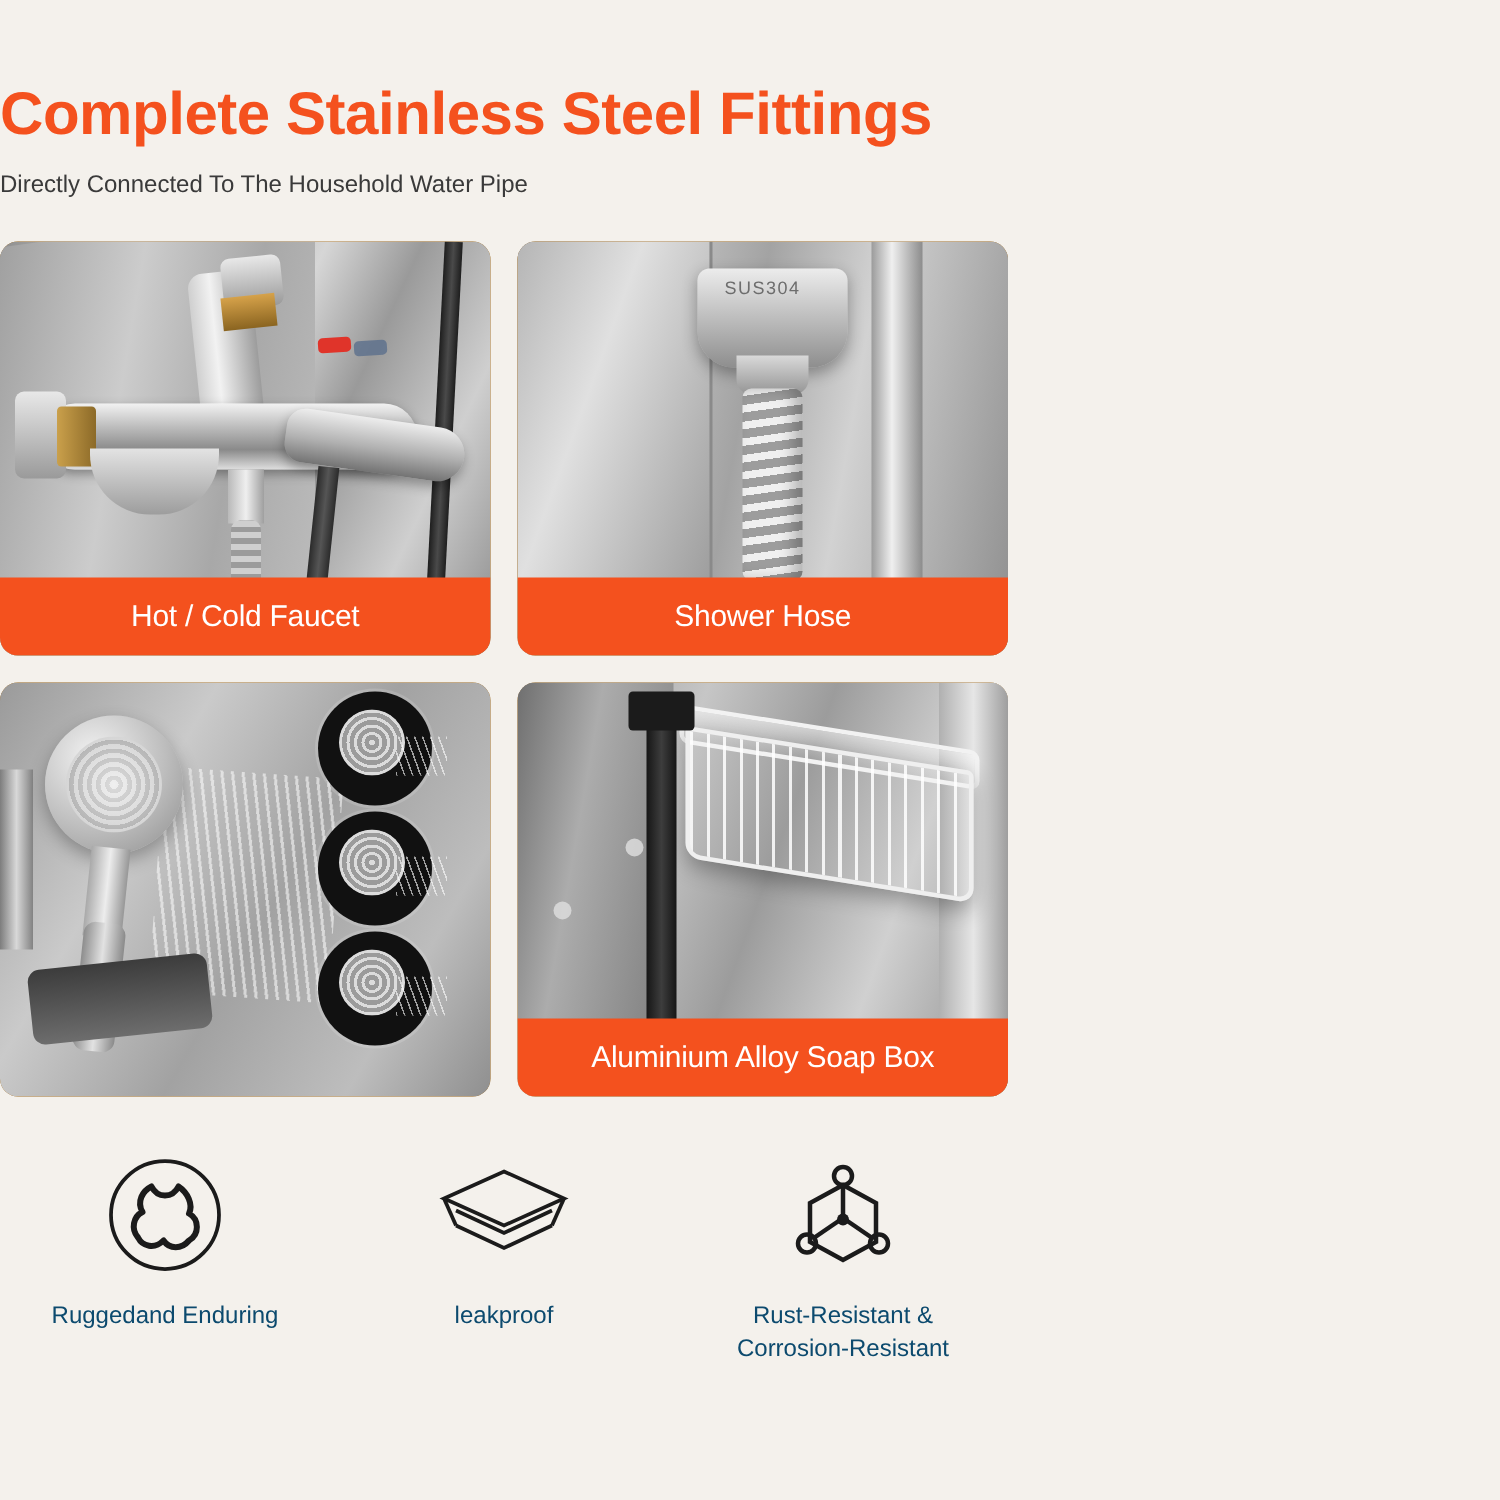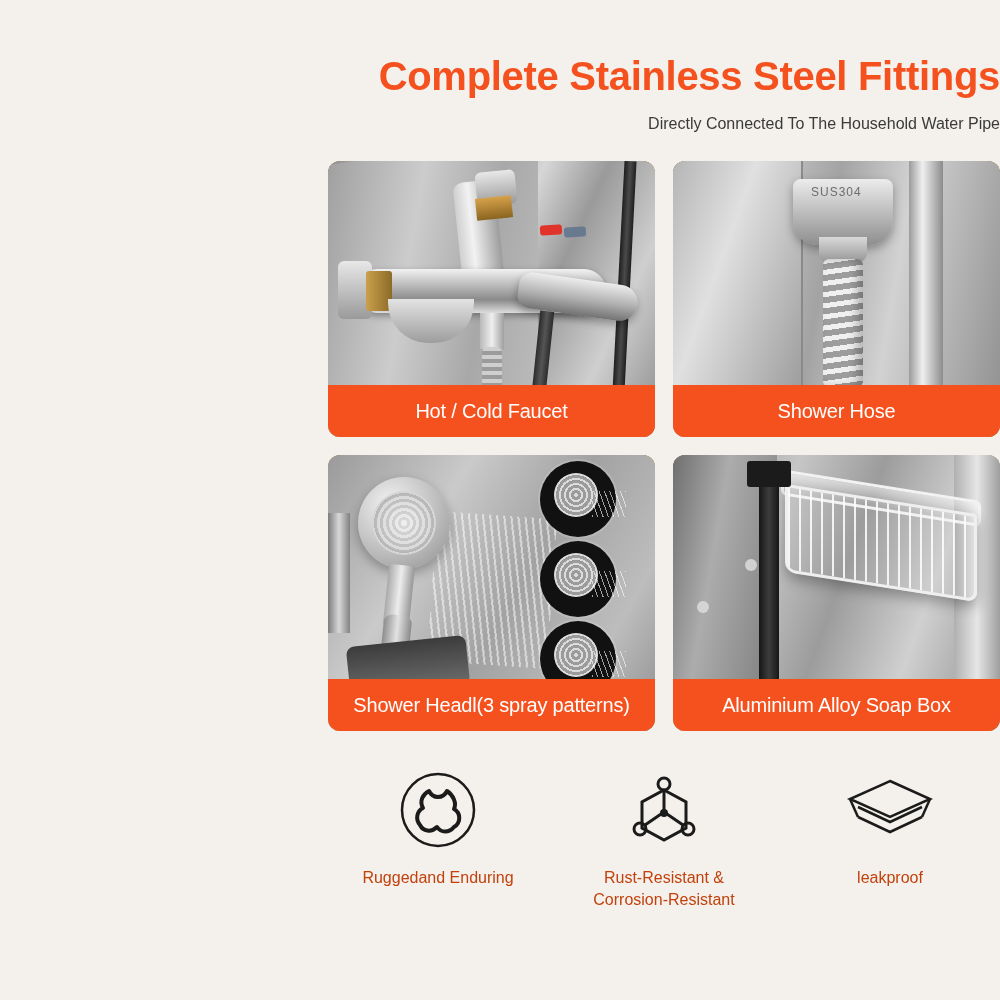--- a/index.html
+++ b/index.html
@@ -8,21 +8,21 @@
     background: #f4f1ec;
     font-family: "Liberation Sans", sans-serif;
     overflow: hidden;
   }
   .page {
     position: relative;
     width: 1000px; height: 1000px;
     background: #f4f1ec;
     display: flex;
     flex-direction: column;
-    align-items: flex-end;
+    align-items: flex-start;
   }
   .title {
     margin-top: 54px;
     font-size: 40px;
     font-weight: bold;
     color: #f4511e;
     letter-spacing: -0.3px;
     text-align: center;
   }
   .subtitle {
@@ -282,21 +282,21 @@
   .feature {
     width: 220px;
     display: flex;
     flex-direction: column;
     align-items: center;
   }
   .feature .ficon { height: 82px; display:flex; align-items:center; justify-content:center; }
   .feature .flabel {
     margin-top: 16px;
     font-size: 16px;
-    color: #c2410c;
+    color: #0c4a6e;
     text-align: center;
     line-height: 1.35;
   }
 </style>
 </head>
 <body>
 
 <div class="page">
 
   <div class="title">Complete Stainless Steel Fittings</div>
@@ -352,21 +352,20 @@
           </div>
         <div class="circ c2">
             <i></i>
             <u></u>
           </div>
         <div class="circ c3">
             <i></i>
             <u></u>
           </div>
       </div>
-      <div class="caption">Shower Headl(3 spray patterns)</div>
     </div>
 
     <div class="card">
       <div class="photo p4">
         <div class="leftpanel"></div>
         <div class="rightpanel"></div>
         <div class="dot d1"></div>
         <div class="dot d2"></div>
         <div class="basketTop"></div>
         <div class="basket"></div>
@@ -383,46 +382,46 @@
     <div class="feature">
       <div class="ficon">
         <svg width="78" height="78" viewBox="0 0 78 78">
           <circle cx="39" cy="39" r="36" fill="none" stroke="#1b1b1b" stroke-width="2.5"></circle>
           <path d="M30 20 C34 28, 44 28, 48 20 C54 24, 58 32, 55 38 C62 42, 62 52, 55 56
                    C50 62, 42 62, 38 56 C32 62, 24 60, 21 54 C16 48, 18 40, 24 37
                    C20 30, 24 23, 30 20 Z" fill="none" stroke="#1b1b1b" stroke-width="4" stroke-linejoin="round"></path>
         </svg>
       </div>
       <div class="flabel">Ruggedand Enduring</div>
+    </div>
+
+    <div class="feature">
+      <div class="ficon">
+        <svg width="92" height="70" viewBox="0 0 92 70">
+          <path d="M46 6 L86 24 L46 42 L6 24 Z" fill="none" stroke="#1b1b1b" stroke-width="2.5"></path>
+          <path d="M14 32 L46 47 L78 32" fill="none" stroke="#1b1b1b" stroke-width="2.5"></path>
+          <path d="M14 42 L46 57 L78 42" fill="none" stroke="#1b1b1b" stroke-width="2.5"></path>
+          <line x1="6" y1="24" x2="14" y2="42" stroke="#1b1b1b" stroke-width="2.5"></line>
+          <line x1="86" y1="24" x2="78" y2="42" stroke="#1b1b1b" stroke-width="2.5"></line>
+        </svg>
+      </div>
+      <div class="flabel">leakproof</div>
     </div>
 
     <div class="feature">
       <div class="ficon">
         <svg width="78" height="84" viewBox="0 0 78 84">
           <path d="M39 22 L61 34 L61 60 L39 72 L17 60 L17 34 Z" fill="none" stroke="#1b1b1b" stroke-width="3"></path>
           <line x1="39" y1="22" x2="39" y2="44" stroke="#1b1b1b" stroke-width="3"></line>
           <line x1="39" y1="44" x2="20" y2="57" stroke="#1b1b1b" stroke-width="3"></line>
           <line x1="39" y1="44" x2="58" y2="57" stroke="#1b1b1b" stroke-width="3"></line>
           <circle cx="39" cy="16" r="6" fill="none" stroke="#1b1b1b" stroke-width="3"></circle>
           <circle cx="15" cy="61" r="6" fill="none" stroke="#1b1b1b" stroke-width="3"></circle>
           <circle cx="63" cy="61" r="6" fill="none" stroke="#1b1b1b" stroke-width="3"></circle>
           <circle cx="39" cy="45" r="4" fill="#1b1b1b"></circle>
         </svg>
       </div>
       <div class="flabel" style="white-space:pre-line;">Rust-Resistant &amp;
 Corrosion-Resistant</div>
     </div>
 
-    <div class="feature">
-      <div class="ficon">
-        <svg width="92" height="70" viewBox="0 0 92 70">
-          <path d="M46 6 L86 24 L46 42 L6 24 Z" fill="none" stroke="#1b1b1b" stroke-width="2.5"></path>
-          <path d="M14 32 L46 47 L78 32" fill="none" stroke="#1b1b1b" stroke-width="2.5"></path>
-          <path d="M14 42 L46 57 L78 42" fill="none" stroke="#1b1b1b" stroke-width="2.5"></path>
-          <line x1="6" y1="24" x2="14" y2="42" stroke="#1b1b1b" stroke-width="2.5"></line>
-          <line x1="86" y1="24" x2="78" y2="42" stroke="#1b1b1b" stroke-width="2.5"></line>
-        </svg>
-      </div>
-      <div class="flabel">leakproof</div>
-    </div>
-
   </div>
 </div>
 
 </body></html>

